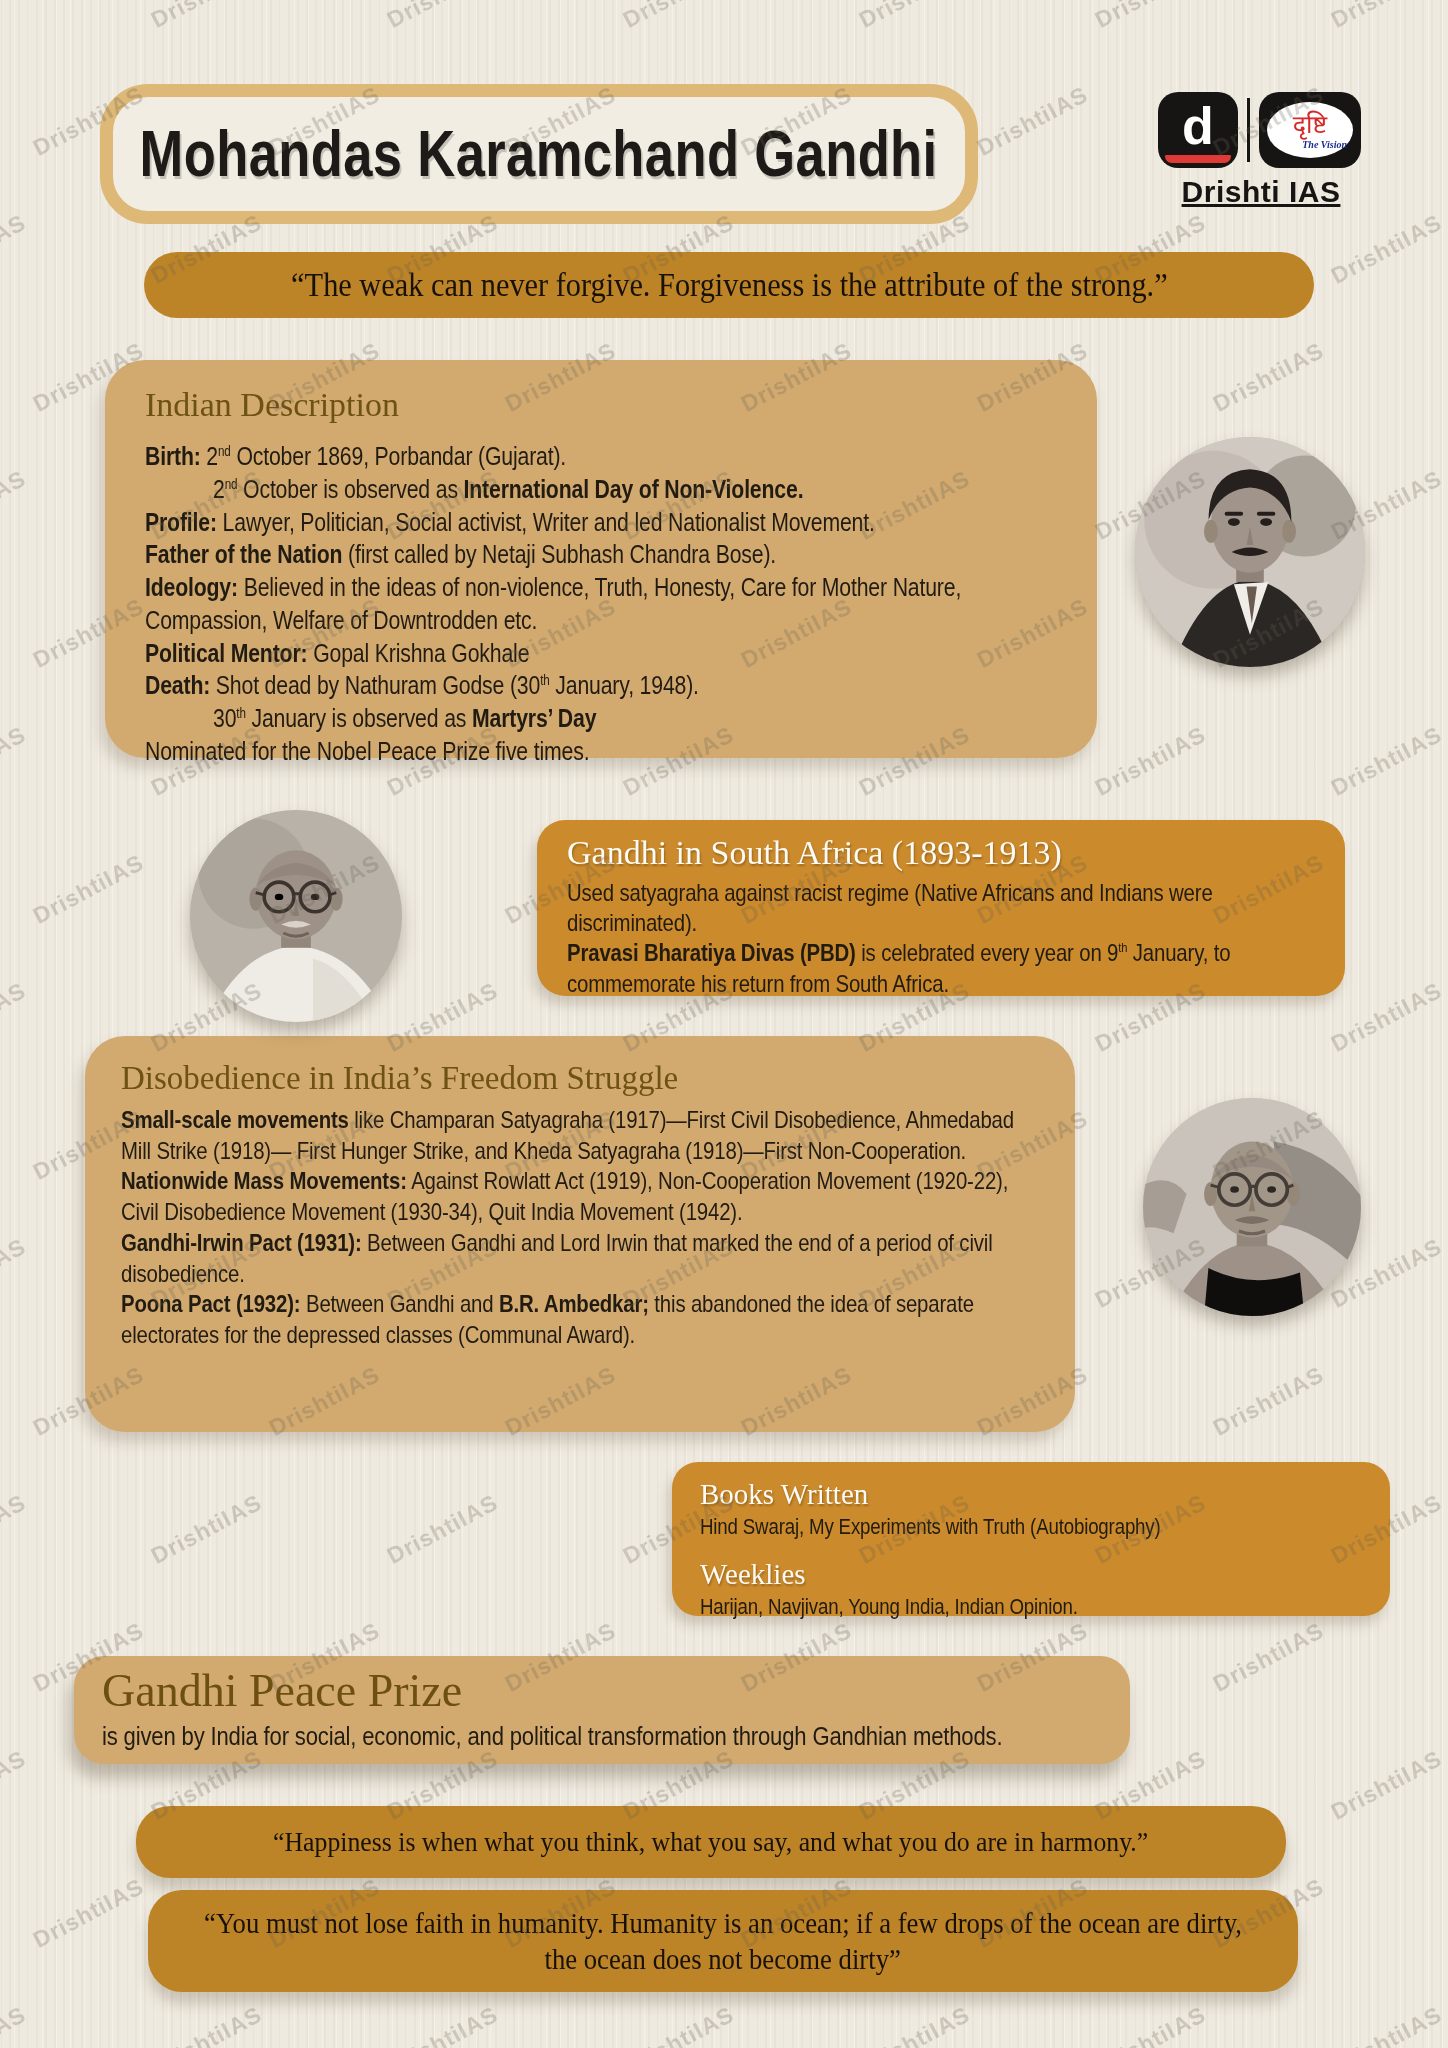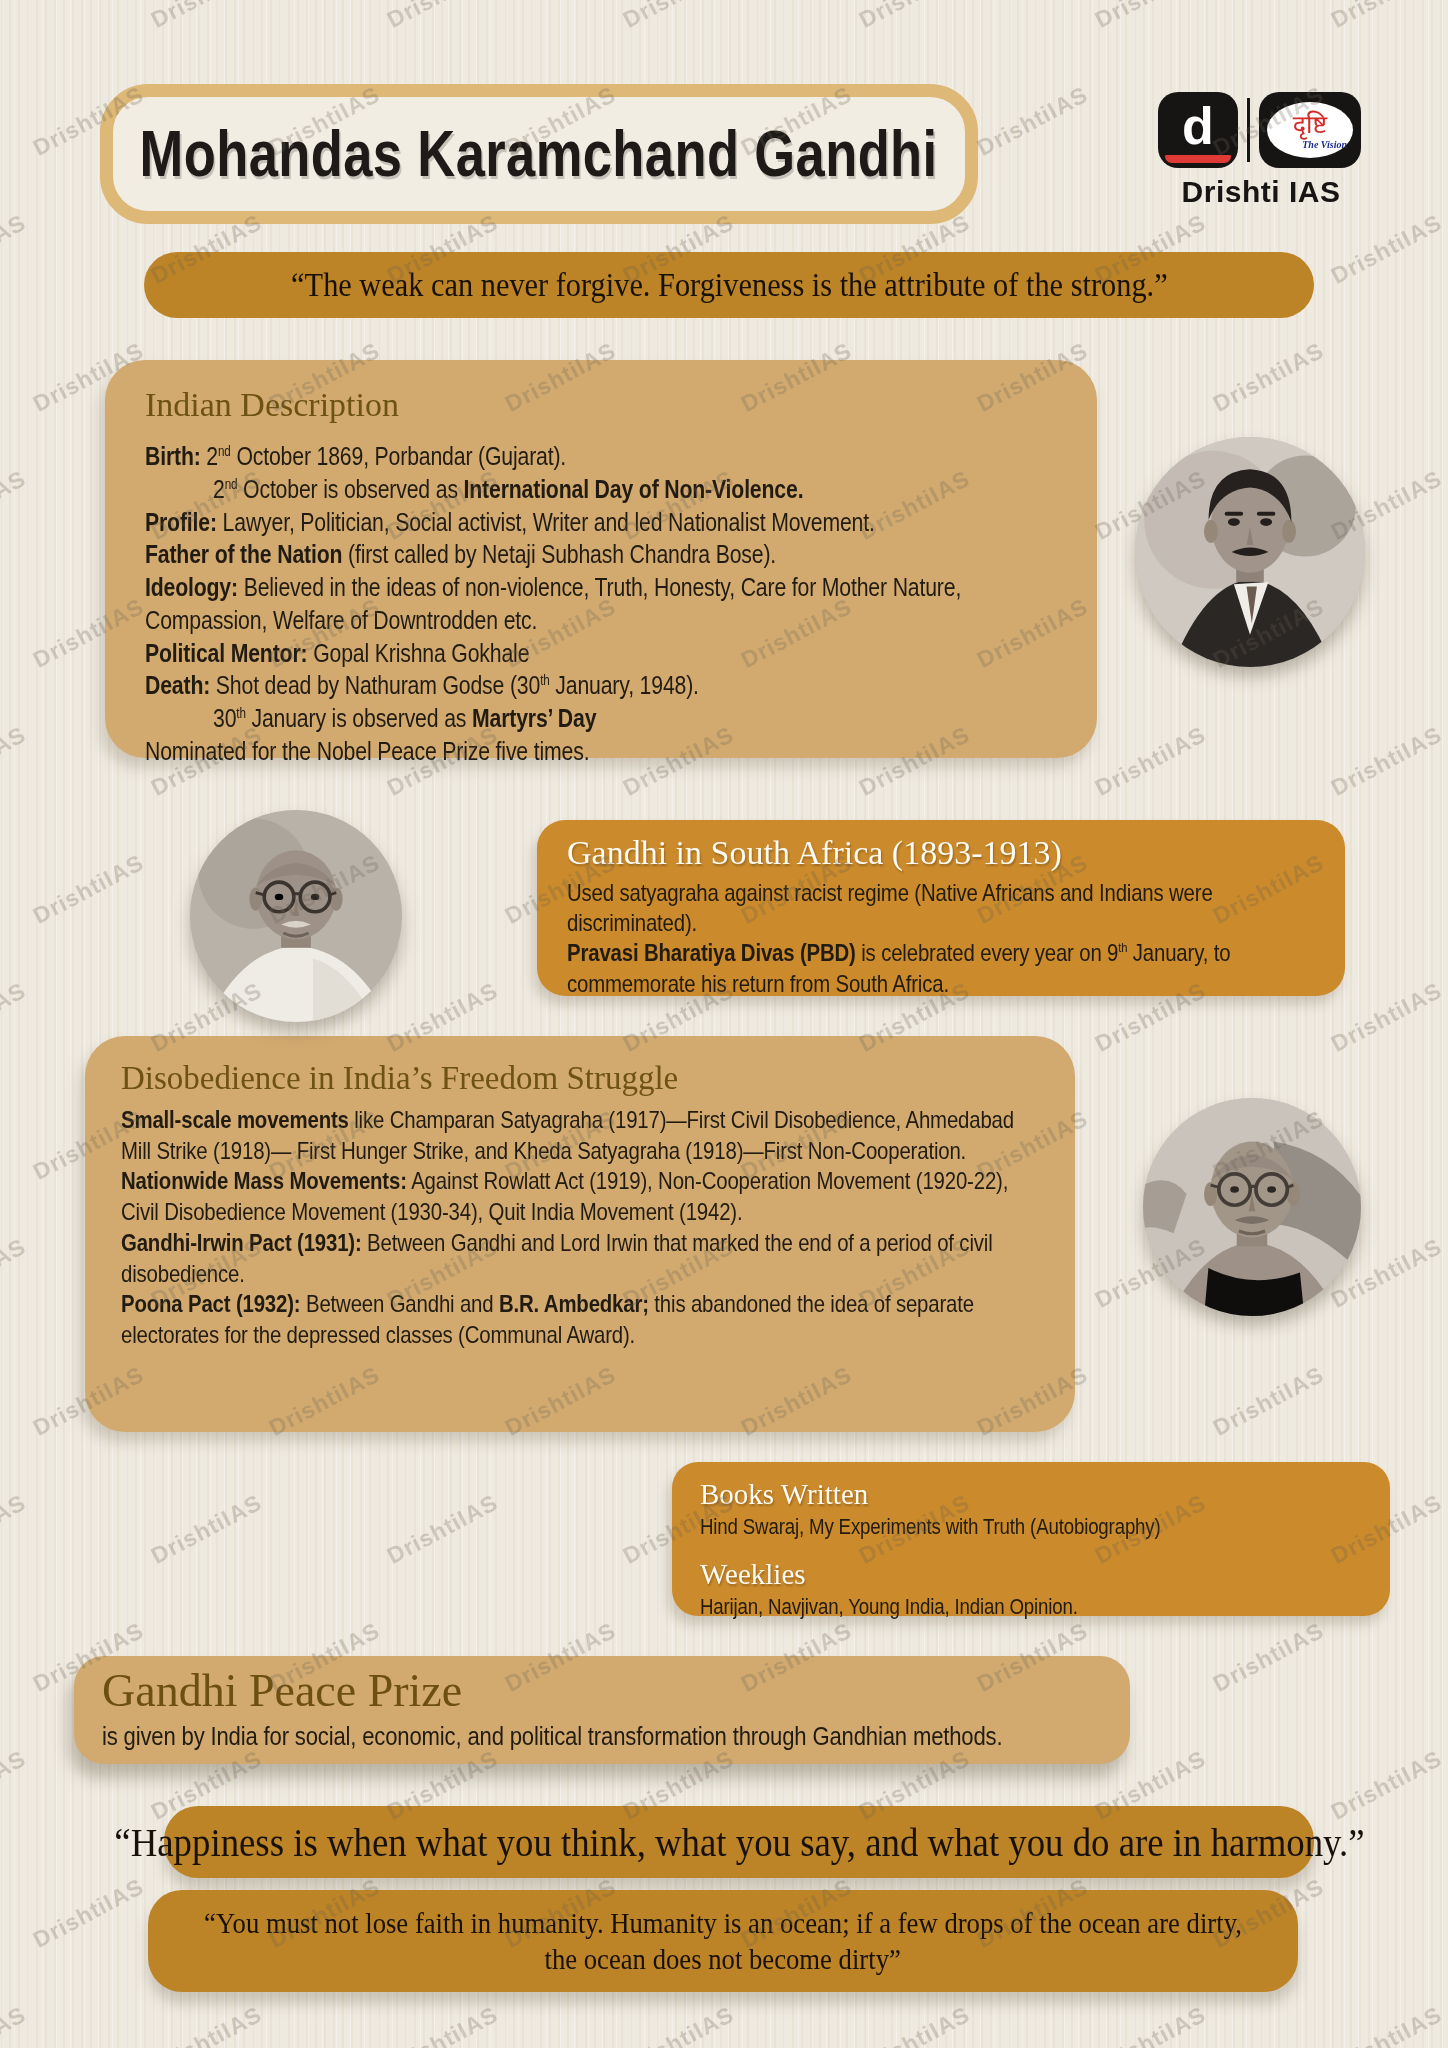--- a/index.html
+++ b/index.html
@@ -29,28 +29,28 @@
   .logo-d .d{color:#fff;font-size:52px;font-weight:700;line-height:1;margin-top:-8px;}
   .logo-d .red-bar{position:absolute;left:7px;right:7px;bottom:5px;height:8px;background:#E03A36;
     border-radius:2px 2px 10px 10px;}
   .logo-sep{width:3px;height:64px;background:#171513;margin:0 9px;flex:none;}
   .logo-drishti{width:102px;height:76px;background:#171513;border-radius:20px;
     display:flex;align-items:center;justify-content:center;flex:none;}
   .logo-oval{width:86px;height:56px;background:#fff;border-radius:50%;position:relative;text-align:center;}
   .logo-hindi{display:block;color:#D42B28;font-weight:400;font-size:25px;line-height:44px;}
   .logo-vision{position:absolute;right:6px;bottom:8px;color:#1B2C8F;font-style:italic;
     font-size:10px;font-weight:700;font-family:"Liberation Serif",serif;}
-  .logo-name{margin-top:7px;text-align:center;font-size:30px;font-weight:700;color:#171513;letter-spacing:0.5px;}
+  .logo-name{margin-top:7px;text-align:center;font-size:30px;font-weight:700;color:#171513;letter-spacing:0.5px;text-decoration:underline;}
   
   .quote-band{position:absolute;background:#BC8327;border-radius:34px;z-index:2;
     display:flex;flex-direction:column;align-items:center;justify-content:center;
     font-family:"Liberation Serif",serif;color:#17110a;text-align:center;}
   .quote-band .qt{display:inline-block;transform:scaleX(0.92);white-space:nowrap;}
   .quote-top{left:144px;top:252px;width:1170px;height:66px;font-size:33px;}
-  .quote-mid{left:164px;top:1806px;width:1150px;height:72px;font-size:40px;
+  .quote-mid{left:136px;top:1806px;width:1150px;height:72px;font-size:28px;
     box-shadow:0 12px 14px rgba(95,82,60,0.25);}
   .quote-bottom{left:148px;top:1890px;width:1150px;height:102px;font-size:29px;line-height:1.25;
     box-shadow:0 12px 14px rgba(95,82,60,0.25);}
   
   .tan-box{position:absolute;background:#D2AA70;z-index:1;
     box-shadow:-5px 10px 14px rgba(110,95,70,0.25);}
   .ochre-box{position:absolute;background:#CB8A2B;z-index:1;
     box-shadow:-4px 9px 12px rgba(110,95,70,0.25);}
   .sec-heading{font-family:"Liberation Serif",serif;font-weight:400;color:#6E5214;margin:0;}
   .sec-heading.white{color:#FDFBF6;text-shadow:1px 2px 2px rgba(60,40,10,0.35);}

